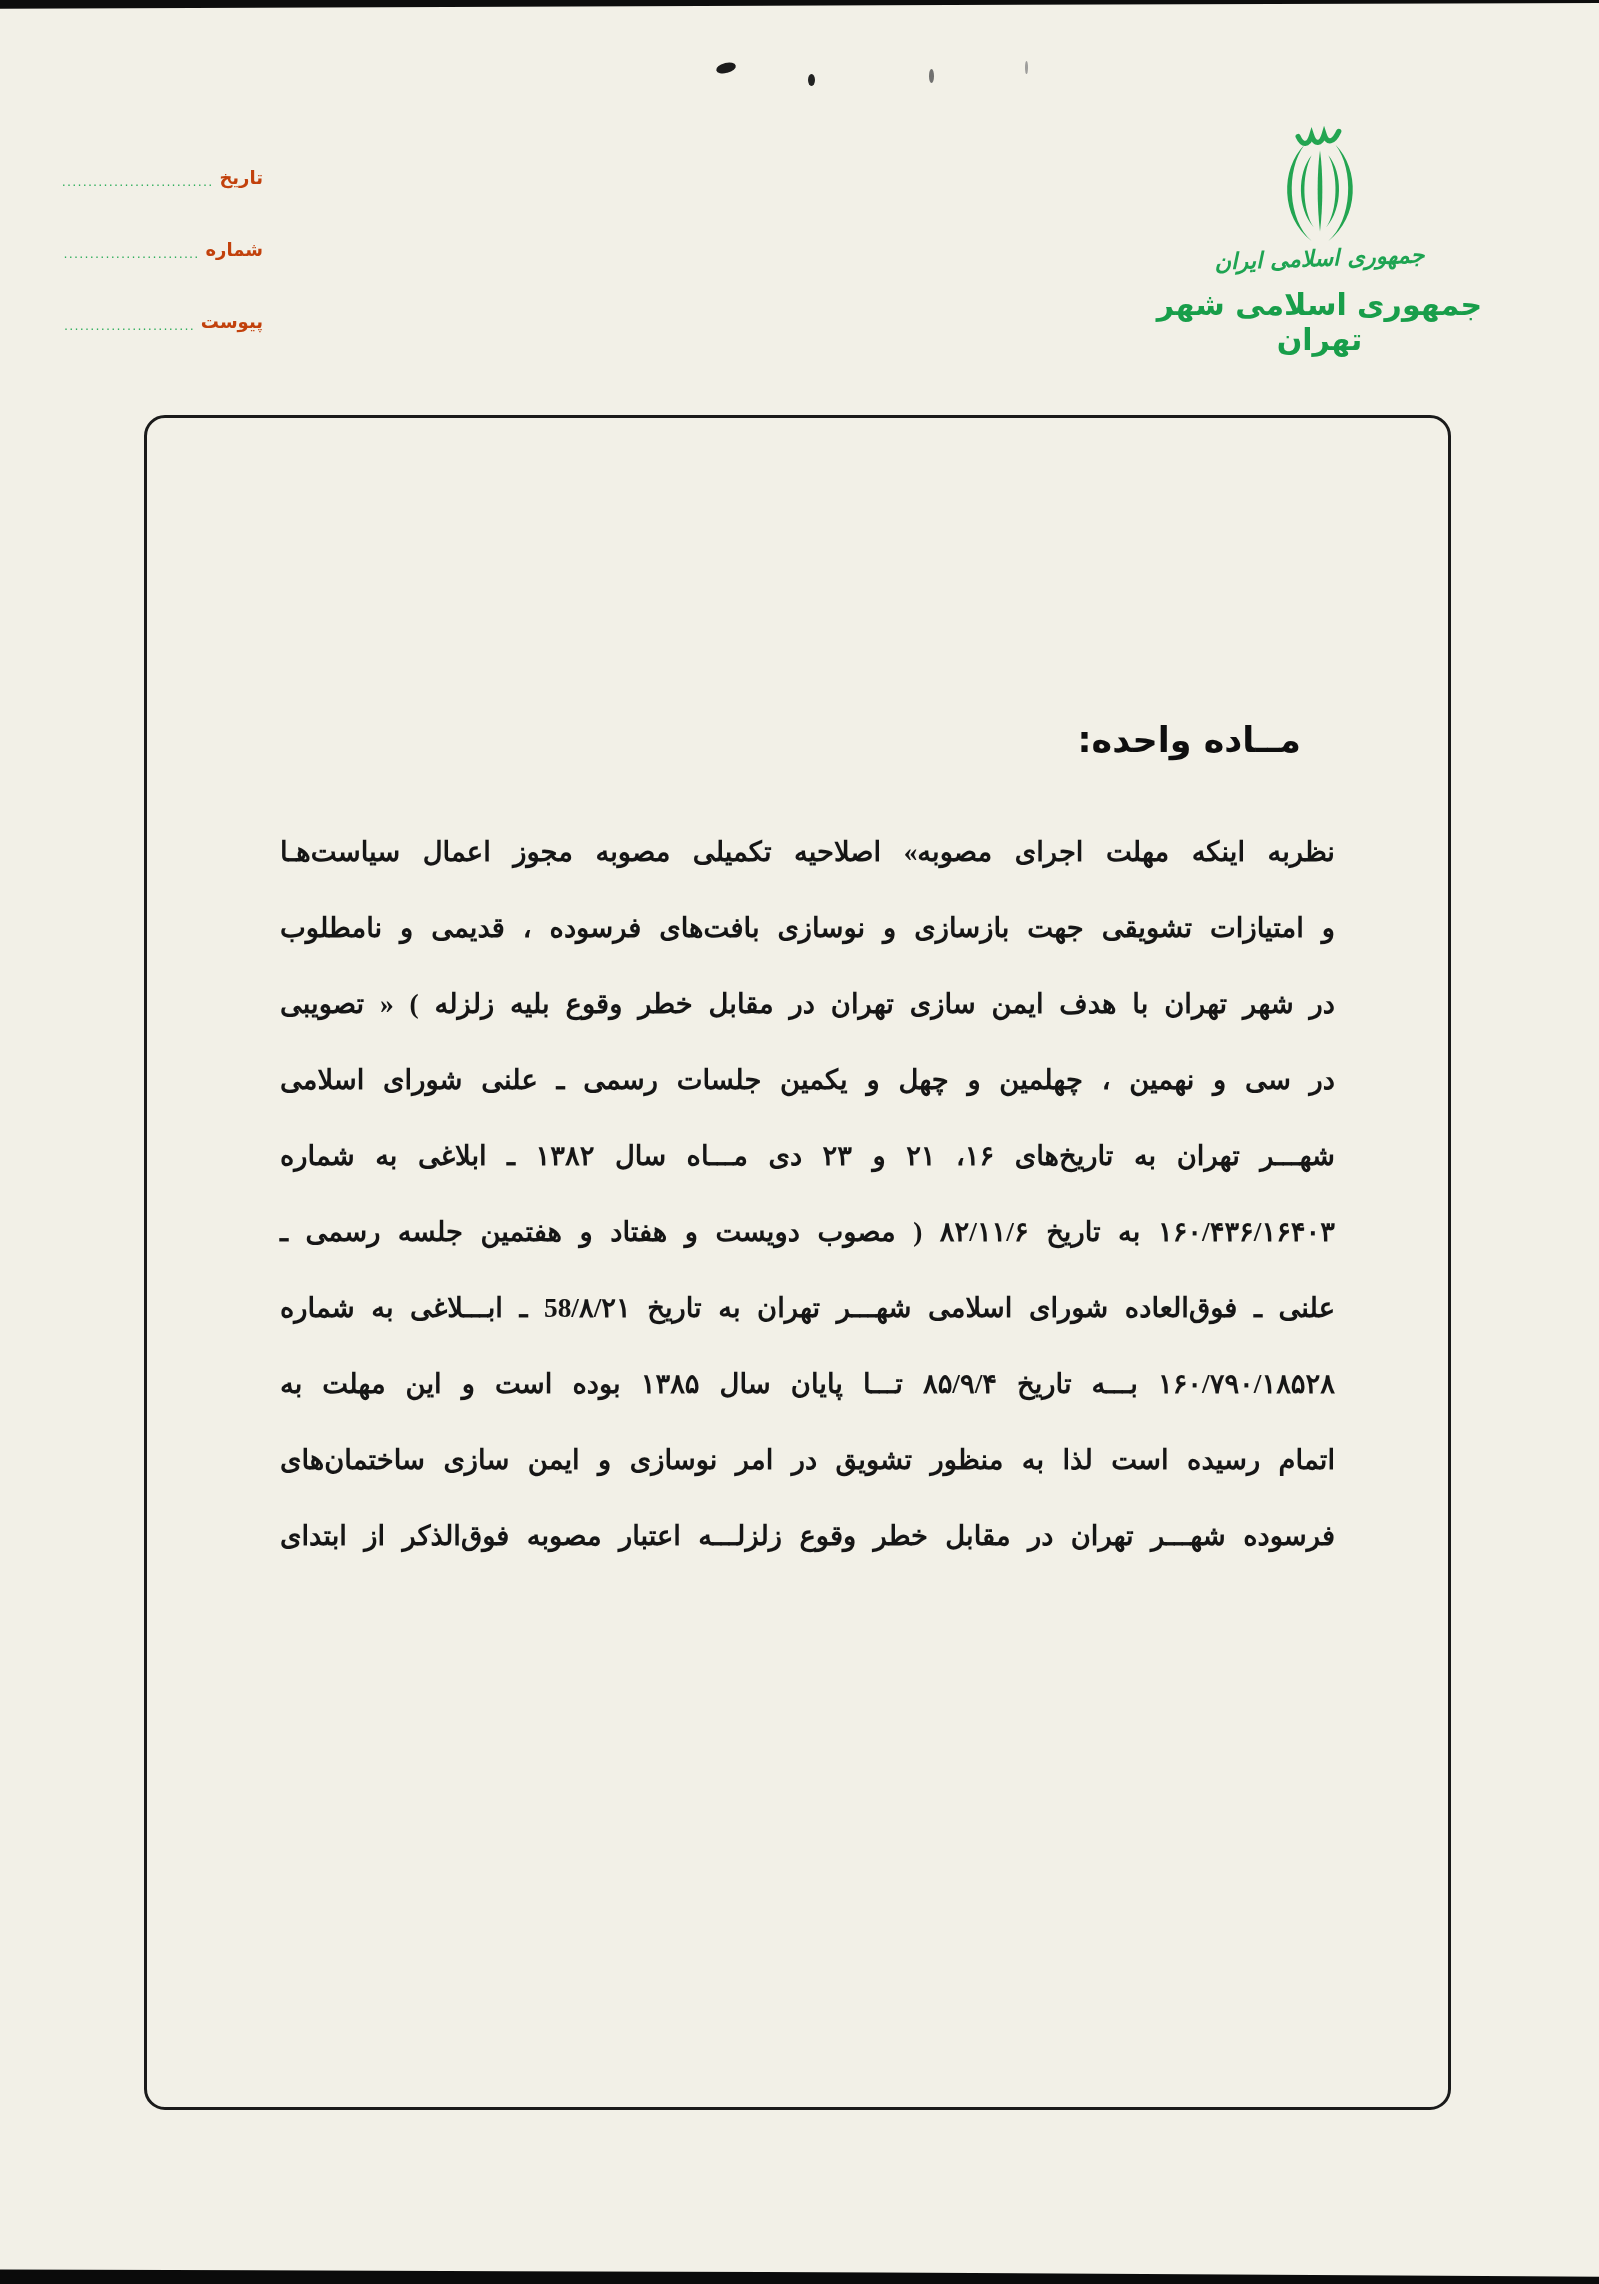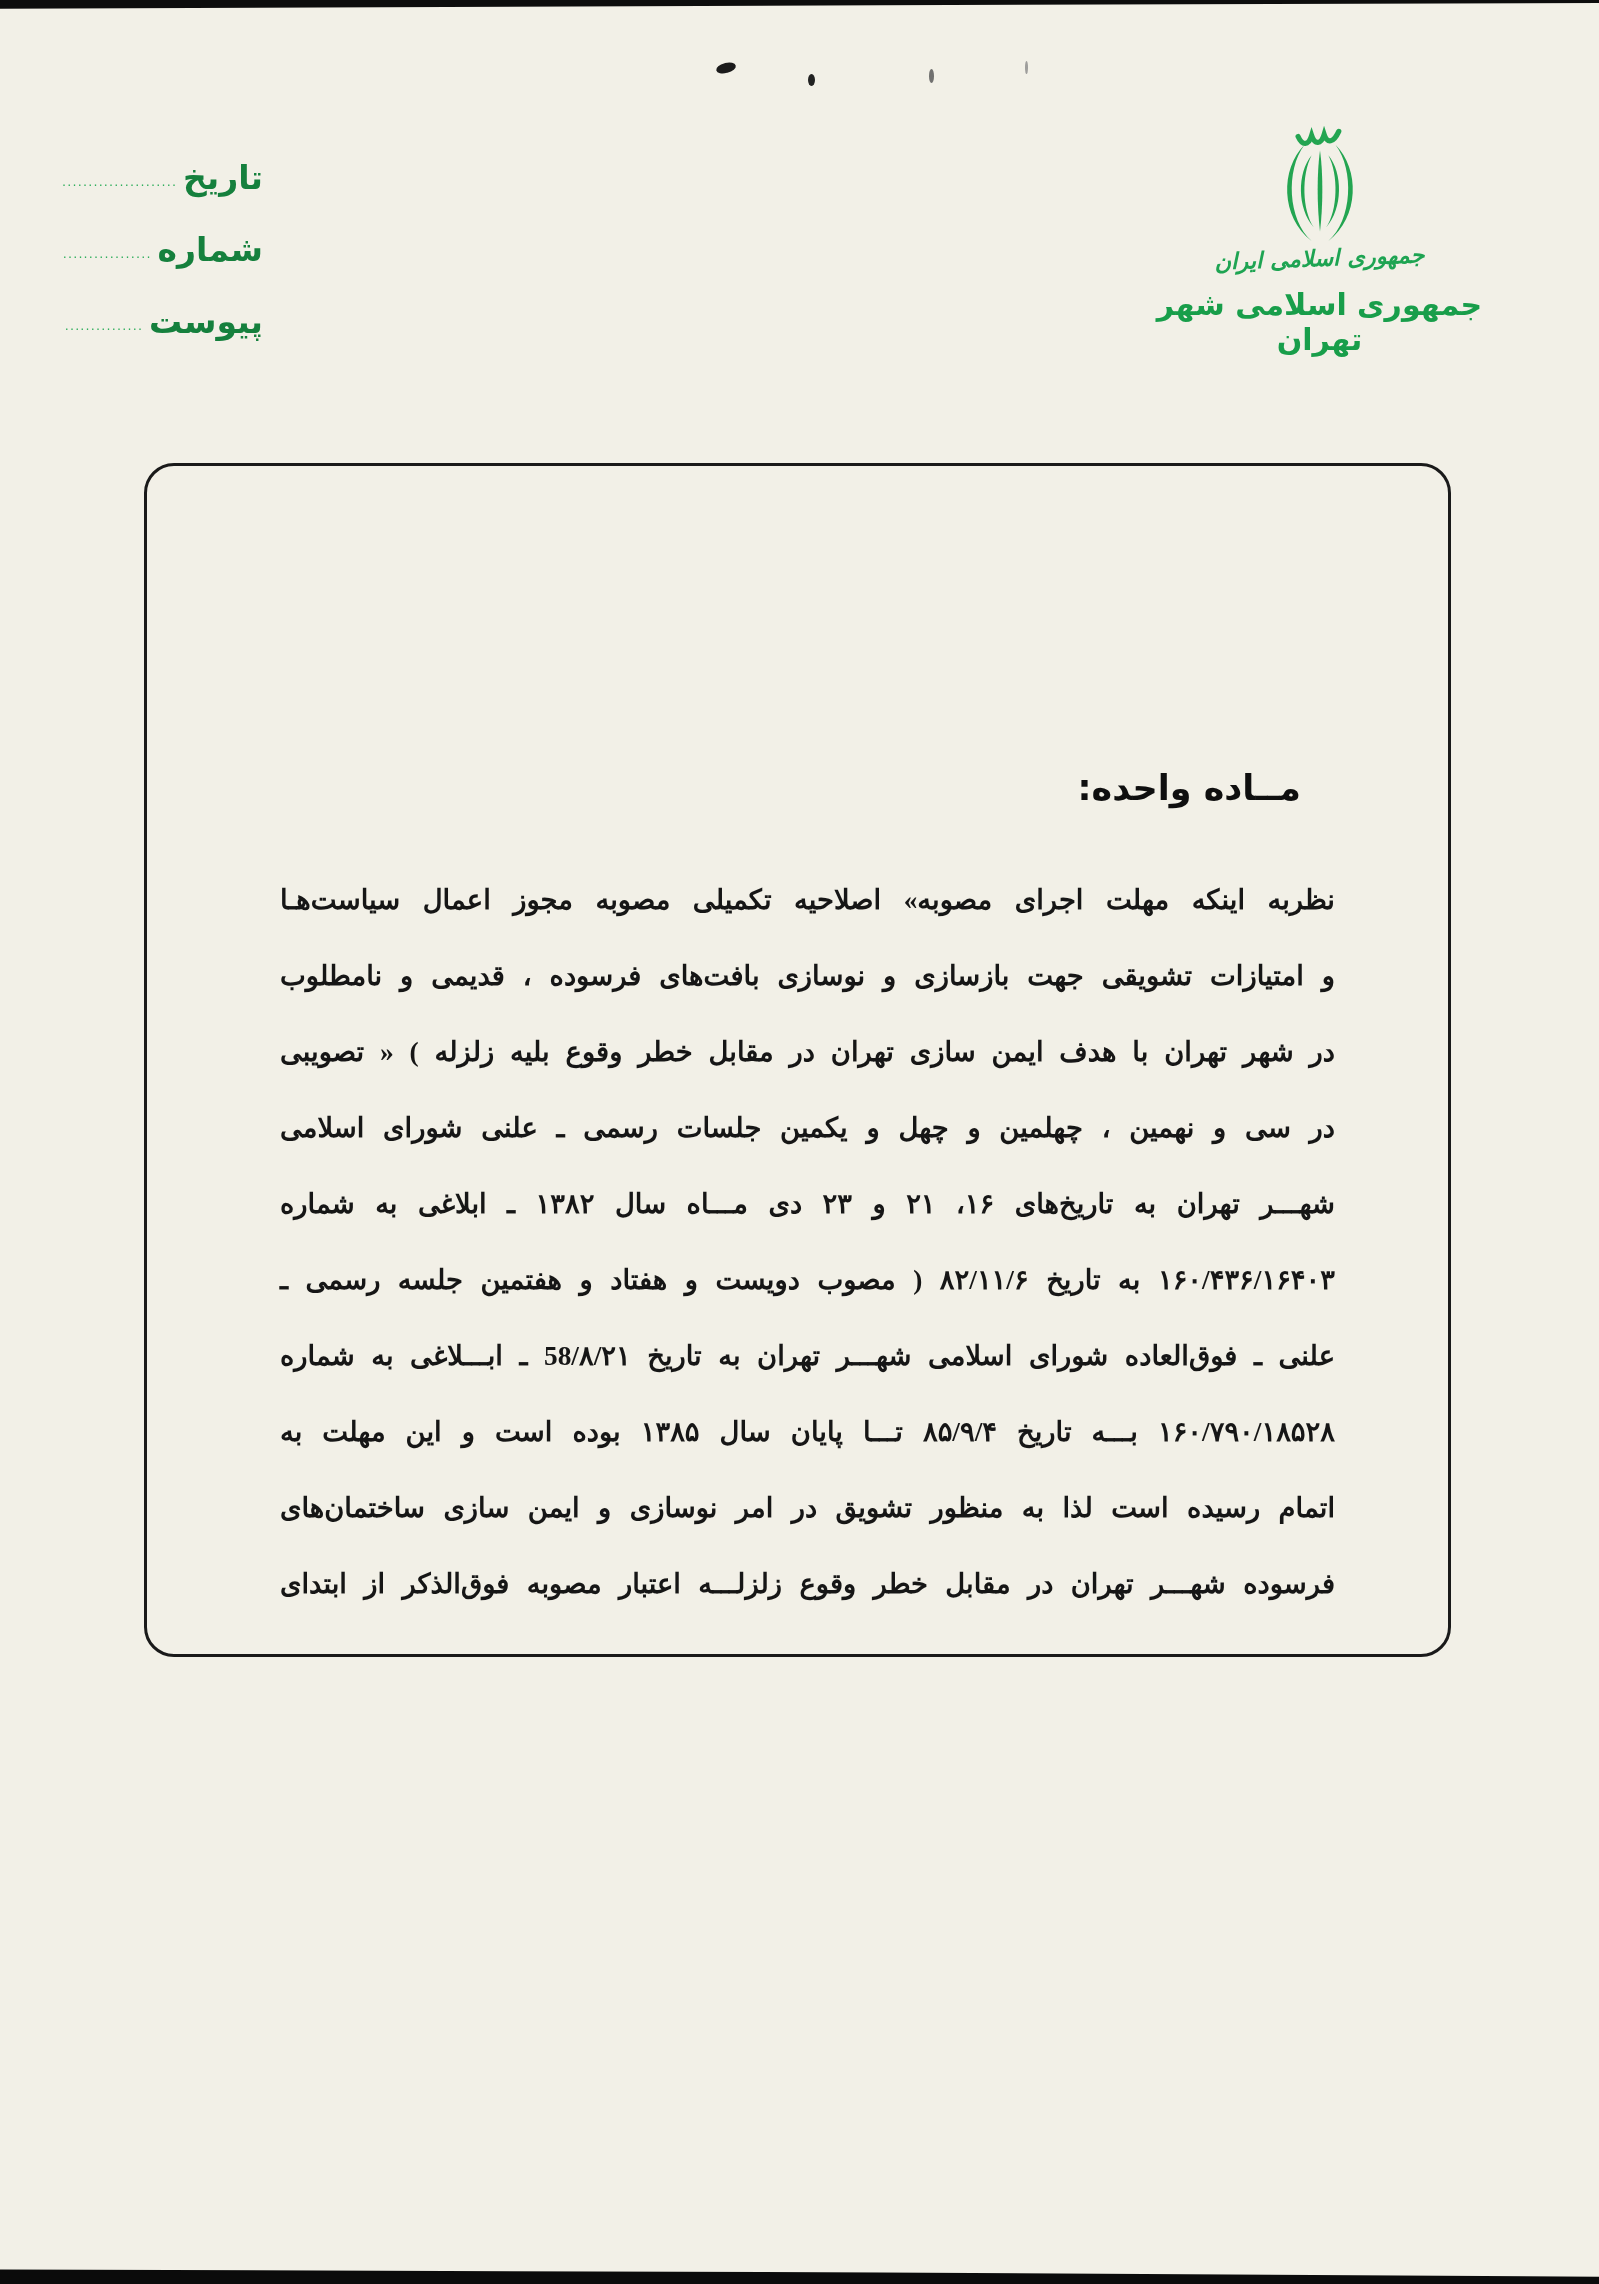--- a/index.html
+++ b/index.html
@@ -32,21 +32,21 @@
   .speck.s3{left:929px;top:69px;width:4.9px;height:13.7px;background:#5a5a5a;opacity:.85;}
   .speck.s4{left:1025px;top:61px;width:2.9px;height:12.7px;background:#8a8a8a;opacity:.8;}
 
   
   .meta-fields{
     position:absolute;left:63px;top:161px;width:200px;
     direction:rtl;
   }
   .field-row{display:flex;align-items:center;height:33px;margin-bottom:39px;}
   .field-label{
-    color:#15803d;font-weight:700;font-size:33px;white-space:nowrap;
+    color:#c2410c;font-weight:700;font-size:18px;white-space:nowrap;
     padding-left:5.9px;
   }
   .field-dots{
     flex:1;overflow:hidden;color:#2fae5c;font-size:12.7px;
     letter-spacing:1.2px;white-space:nowrap;margin-top:8.8px;
   }
 
   
   .emblem-block{position:absolute;left:1155px;top:123px;width:329px;text-align:center;}
   .emblem{width:106px;height:120px;display:block;margin:0 auto;}
@@ -54,22 +54,22 @@
     margin-top:2px;font-size:22.5px;font-weight:700;font-style:italic;
     color:#1ea452;transform:rotate(-2deg);direction:rtl;
   }
   .org-title{
     margin-top:15.7px;font-size:30px;font-weight:800;color:#189e4a;direction:rtl;
     letter-spacing:0;
   }
 
   
   .doc-frame{
-    position:absolute;left:144px;top:415px;width:1307px;height:1194px;
-    box-sizing:border-box;border:3.9px solid #1a1a1a;border-radius:30px;margin-top:48px;
+    position:absolute;left:144px;top:415px;width:1307px;height:1695px;
+    box-sizing:border-box;border:3.9px solid #1a1a1a;border-radius:21px;
   }
   .doc-title{
     position:absolute;top:302px;right:147px;margin:0;
     font-size:35px;font-weight:700;color:#0f0f0f;direction:rtl;
   }
   .doc-body{
     position:absolute;top:396px;left:133px;width:1055px;
     direction:rtl;
     font-family:Liberation Serif, serif;
   }

